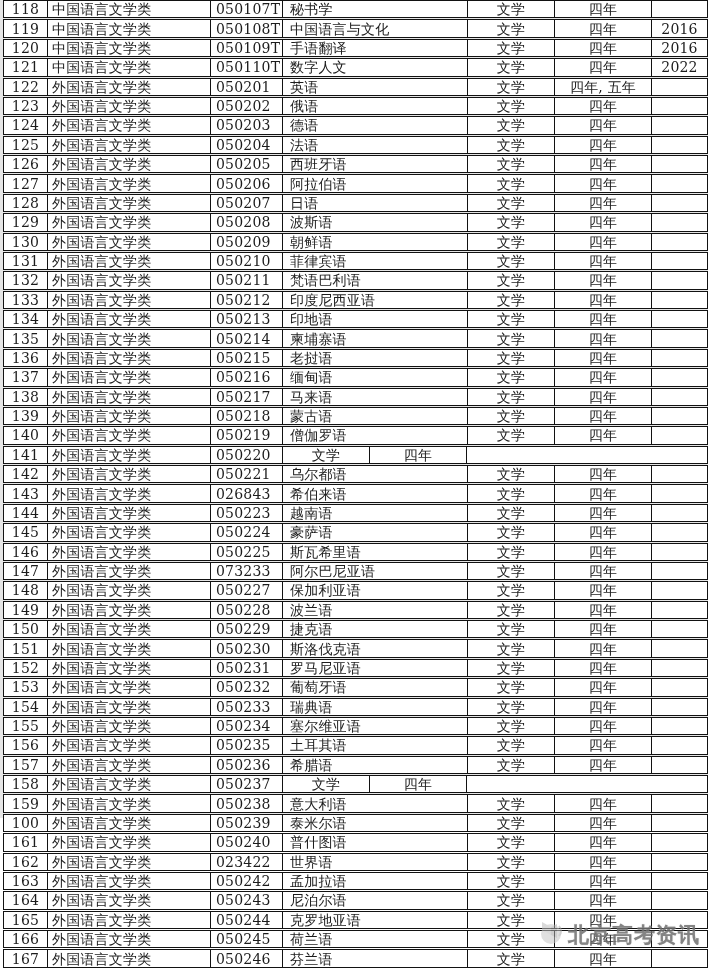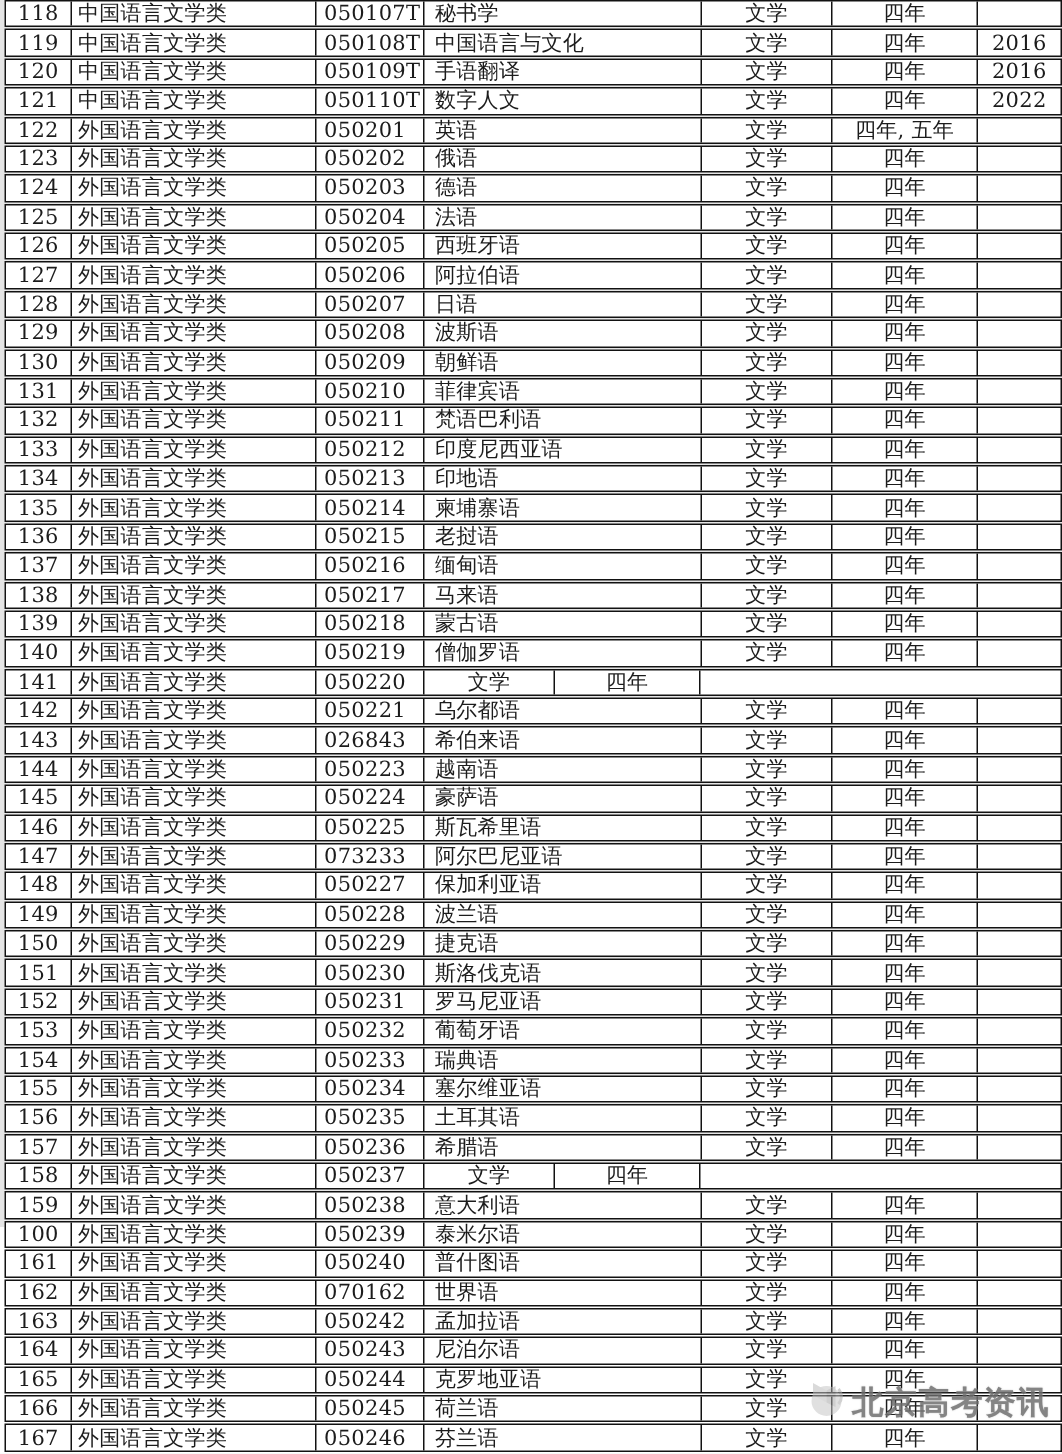--- a/index.html
+++ b/index.html
@@ -512,21 +512,21 @@
       <div class="cell c-code">050240</div>
       <div class="cell c-major">普什图语</div>
       <div class="cell c-deg">文学</div>
       <div class="cell c-dur">四年</div>
       <div class="cell c-year"></div>
     </div>
 
     <div class="t-row">
       <div class="cell c-no">162</div>
       <div class="cell c-cat">外国语言文学类</div>
-      <div class="cell c-code">070162</div>
+      <div class="cell c-code">023422</div>
       <div class="cell c-major">世界语</div>
       <div class="cell c-deg">文学</div>
       <div class="cell c-dur">四年</div>
       <div class="cell c-year"></div>
     </div>
 
     <div class="t-row">
       <div class="cell c-no">163</div>
       <div class="cell c-cat">外国语言文学类</div>
       <div class="cell c-code">050242</div>

